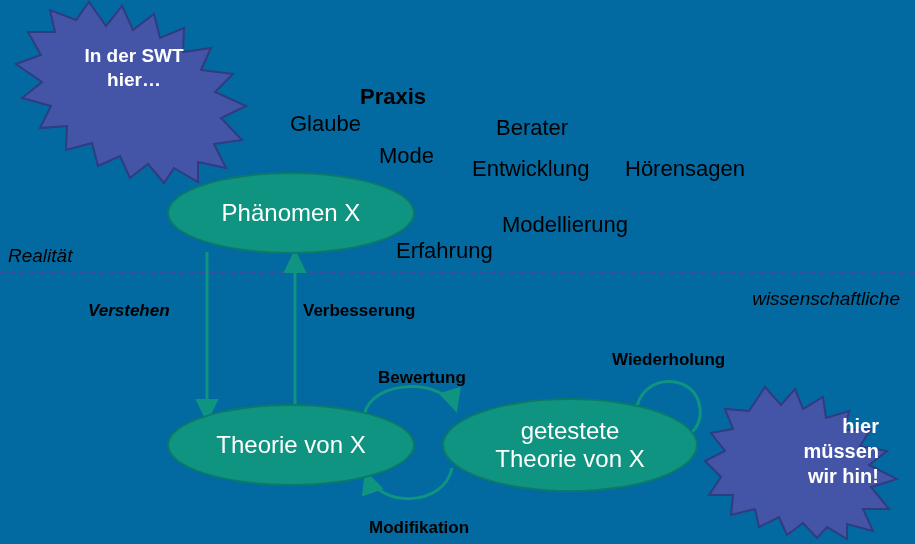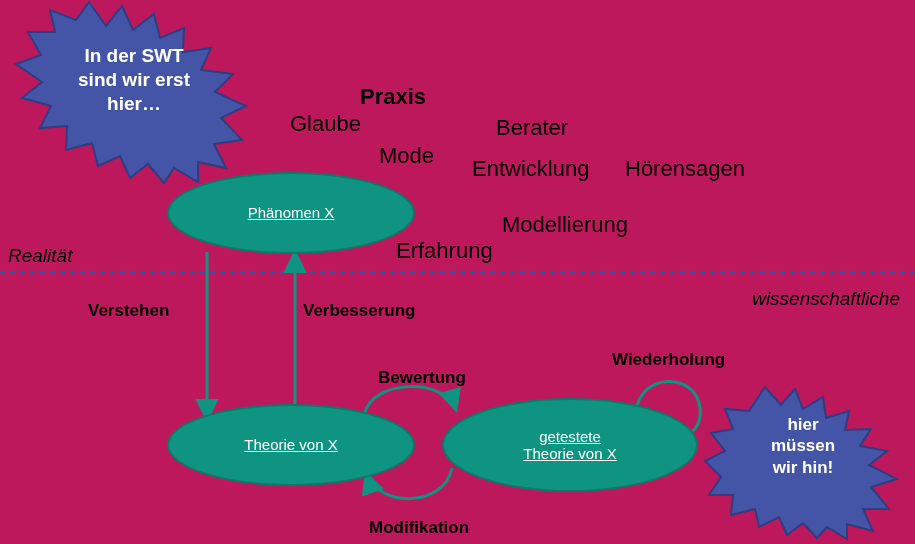--- a/index.html
+++ b/index.html
@@ -8,38 +8,37 @@
     background: #ffffff;
   }
   body {
     font-family: "Liberation Sans", sans-serif;
   }
   #canvas {
     position: relative;
     width: 915px;
     height: 544px;
     overflow: hidden;
-    background: #be185d;
+    background: #0369a1;
   }
   .abs { position: absolute; }
 
   
   .ellipse {
     background: #0e9480;
     border: 2px solid #0b7a69;
     border-radius: 50%;
     color: #ffffff;
     display: flex;
     align-items: center;
     justify-content: center;
     text-align: center;
-    font-size: 15px;
+    font-size: 24px;
     line-height: 1.15;
     box-sizing: border-box;
-    text-decoration: underline;
   }
 
   
   .word {
     color: #000000;
     font-size: 22px;
     white-space: nowrap;
   }
 
   
@@ -103,28 +102,27 @@
     <path d="M452,468 C444,508 378,508 366,473" stroke="#0e9480" stroke-width="3" fill="none" marker-end="url(#ah)"></path>
 
     <path d="M636,412 C640,372 696,372 700,408 C703,436 676,444 660,430" stroke="#0e9480" stroke-width="3" fill="none" marker-end="url(#ah)"></path>
   </svg>
 
   <svg class="abs" style="left:14px; top:0px;" width="245" height="185">
     <polygon points="75,2 92,26 108,6 119,30 140,14 146,38 170,28 169,52 197,48 187,70 219,74 201,92 232,106 207,118 228,140 200,144 212,168 184,162 184,182 160,168 150,183 134,164 116,178 106,156 84,166 78,143 52,150 53,126 26,128 37,106 8,98 28,82 2,64 27,55 14,32 41,32 36,10 62,20" fill="#4455a8" stroke="#2f3c80" stroke-width="2"></polygon>
   </svg>
   <div class="star-text" style="left:44px; top:44px; width:180px; font-size:19px;">
     <div>In der SWT</div>
-    <div>sind wir erst</div>
     <div>hier…</div>
   </div>
 
   <svg class="abs" style="left:703px; top:385px;" width="200" height="155">
     <polygon points="62,2 78,20 92,4 100,24 120,12 123,33 146,26 142,45 168,44 157,61 184,66 166,80 194,94 168,102 186,124 160,124 170,146 144,139 144,154 124,142 114,153 100,138 84,150 76,132 56,142 52,124 28,130 30,110 6,110 18,92 2,76 22,66 8,48 30,44 22,24 46,26" fill="#4455a8" stroke="#2f3c80" stroke-width="2"></polygon>
   </svg>
-  <div class="star-text" style="left:727px; top:414px; width:152px; font-size:17px;">
+  <div class="star-text" style="left:727px; top:414px; width:152px; font-size:20px;text-align:right;">
     <div>hier</div>
     <div>müssen</div>
     <div>wir hin!</div>
   </div>
 
   <div class="abs ellipse" style="left:167px; top:172px; width:248px; height:82px;">
     <span>Phänomen X</span>
   </div>
 
   <div class="abs ellipse" style="left:167px; top:404px; width:248px; height:82px;">
@@ -138,21 +136,21 @@
 
   <div class="abs word" style="left:290px; top:111px;">Glaube</div>
   <div class="abs word" style="left:360px; top:84px;font-weight:bold;">Praxis</div>
   <div class="abs word" style="left:496px; top:115px;">Berater</div>
   <div class="abs word" style="left:379px; top:143px;">Mode</div>
   <div class="abs word" style="left:472px; top:156px;">Entwicklung</div>
   <div class="abs word" style="left:625px; top:156px;">Hörensagen</div>
   <div class="abs word" style="left:502px; top:212px;">Modellierung</div>
   <div class="abs word" style="left:396px; top:238px;">Erfahrung</div>
 
-  <div class="abs arrow-label" style="left:88px; top:301px;">Verstehen</div>
+  <div class="abs arrow-label" style="left:88px; top:301px;font-style:italic;">Verstehen</div>
   <div class="abs arrow-label" style="left:303px; top:301px;">Verbesserung</div>
   <div class="abs arrow-label" style="left:378px; top:368px;">Bewertung</div>
   <div class="abs arrow-label" style="left:612px; top:350px;">Wiederholung</div>
   <div class="abs arrow-label" style="left:369px; top:518px;">Modifikation</div>
 
   <div class="abs italic-label" style="left:8px; top:245px;">Realität</div>
 
   <div class="abs italic-label right" style="left:560px; top:287px; width:340px;">
     <div>wissenschaftliche</div>
   </div>

